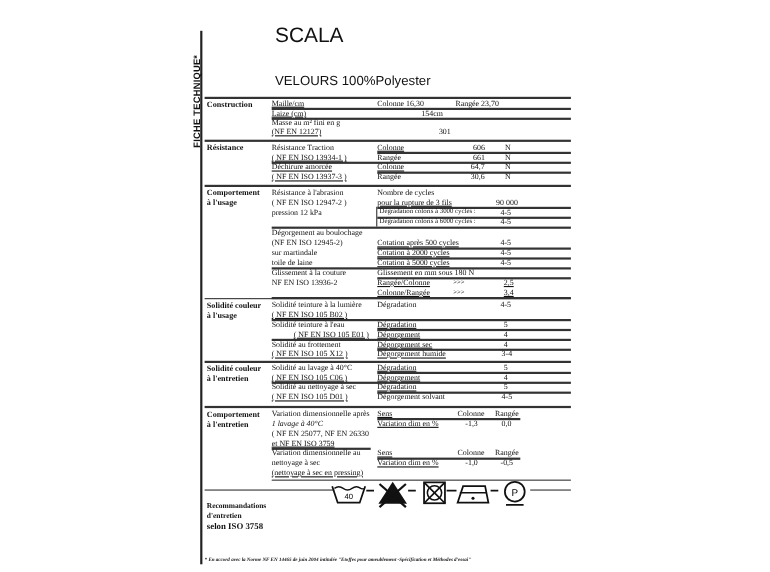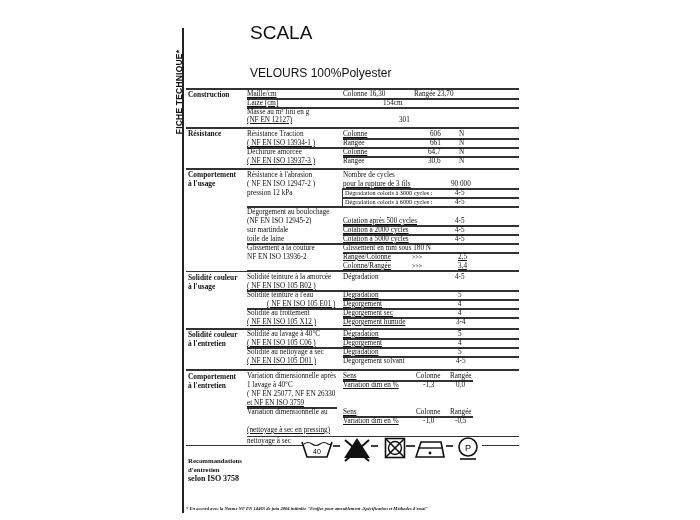--- a/index.html
+++ b/index.html
@@ -42,21 +42,21 @@
 <div class="t" style="left:247px;top:130px;">Résistance Traction</div>
 <div class="t u" style="left:343px;top:130px;">Colonne</div>
 <div class="t" style="left:430px;top:130px;">606</div>
 <div class="t" style="left:459px;top:130px;">N</div>
 <div class="hr" style="left:343px;top:138px;width:176px;"></div>
 <div class="t u" style="left:247px;top:139px;">( NF EN ISO 13934-1 )</div>
 <div class="t" style="left:343px;top:139px;">Rangée</div>
 <div class="t" style="left:430px;top:139px;">661</div>
 <div class="t" style="left:459px;top:139px;">N</div>
 <div class="hr" style="left:247px;top:147px;width:272px;"></div>
-<div class="t" style="left:247px;top:148px;">Déchirure amorcée</div>
+<div class="t" style="left:247px;top:148px;text-decoration:underline;">Déchirure amorcée</div>
 <div class="t u" style="left:343px;top:148px;">Colonne</div>
 <div class="t" style="left:428px;top:148px;">64,7</div>
 <div class="t" style="left:459px;top:148px;">N</div>
 <div class="hr" style="left:343px;top:156px;width:176px;"></div>
 <div class="t u" style="left:247px;top:157px;">( NF EN ISO 13937-3 )</div>
 <div class="t" style="left:343px;top:157px;">Rangée</div>
 <div class="t" style="left:428px;top:157px;">30,6</div>
 <div class="t" style="left:459px;top:157px;">N</div>
 
 <div class="hr" style="left:186px;top:168px;width:333px;"></div>
@@ -99,21 +99,21 @@
 <div class="t" style="left:412px;top:253px;font-size:6px;">&gt;&gt;&gt;</div>
 <div class="t u" style="left:458px;top:253px;">2,5</div>
 <div class="t u" style="left:343px;top:262px;">Colonne/Rangée</div>
 <div class="t" style="left:412px;top:262px;font-size:6px;">&gt;&gt;&gt;</div>
 <div class="t u" style="left:458px;top:262px;">3,4</div>
 <div class="hr" style="left:247px;top:270px;width:272px;"></div>
 
 <div class="hr" style="left:186px;top:271px;width:333px;height:1px;"></div>
 <div class="t sec" style="left:188px;top:273px;">Solidité couleur</div>
 <div class="t sec" style="left:188px;top:282px;">à l'usage</div>
-<div class="t" style="left:247px;top:273px;">Solidité teinture à la amorcée</div>
+<div class="t" style="left:247px;top:273px;">Solidité teinture à la lumière</div>
 <div class="t u" style="left:247px;top:282px;">( NF EN ISO 105 B02 )</div>
 <div class="t" style="left:343px;top:273px;">Dégradation</div>
 <div class="t" style="left:455px;top:273px;">4-5</div>
 <div class="hr" style="left:247px;top:290px;width:272px;"></div>
 <div class="t" style="left:247px;top:291px;">Solidité teinture à l'eau</div>
 <div class="t u" style="left:247px;top:300px;padding-left:20px;">( NF EN ISO 105 E01 )</div>
 <div class="t u" style="left:343px;top:291px;">Dégradation</div>
 <div class="t" style="left:458px;top:291px;">5</div>
 <div class="hr" style="left:343px;top:299px;width:176px;"></div>
 <div class="t u" style="left:343px;top:300px;">Dégorgement</div>
@@ -143,33 +143,33 @@
 <div class="t u" style="left:343px;top:348px;">Dégradation</div>
 <div class="t" style="left:458px;top:348px;">5</div>
 <div class="hr" style="left:343px;top:356px;width:176px;"></div>
 <div class="t" style="left:343px;top:357px;">Dégorgement solvant</div>
 <div class="t" style="left:456px;top:357px;">4-5</div>
 
 <div class="hr" style="left:186px;top:369px;width:333px;"></div>
 <div class="t sec" style="left:188px;top:372px;">Comportement</div>
 <div class="t sec" style="left:188px;top:381px;">à l'entretien</div>
 <div class="t" style="left:247px;top:372px;">Variation dimensionnelle après</div>
-<div class="t" style="left:247px;top:381px;">1 lavage à 40°C</div>
+<div class="t" style="left:247px;top:381px;font-style:italic;">1 lavage à 40°C</div>
 <div class="t" style="left:247px;top:390px;">( NF EN 25077, NF EN 26330</div>
 <div class="t u" style="left:247px;top:399px;">et NF EN ISO 3759</div>
 <div class="t u" style="left:343px;top:372px;">Sens</div>
 <div class="t" style="left:416px;top:372px;">Colonne</div>
 <div class="t" style="left:450px;top:372px;">Rangée</div>
 <div class="hr" style="left:343px;top:380px;width:130px;"></div>
 <div class="t u" style="left:343px;top:381px;">Variation dim en %</div>
 <div class="t" style="left:423px;top:381px;">-1,3</div>
 <div class="t" style="left:456px;top:381px;">0,0</div>
 <div class="hr" style="left:247px;top:407px;width:90px;"></div>
 <div class="t" style="left:247px;top:408px;">Variation dimensionnelle au</div>
-<div class="t" style="left:247px;top:417px;margin-top:20px;">nettoyage à sec</div>
+<div class="t" style="left:247px;top:417px;">nettoyage à sec</div>
 <div class="t" style="left:247px;top:426px;text-decoration:underline;">(nettoyage à sec  en pressing)</div>
 <div class="t u" style="left:343px;top:408px;">Sens</div>
 <div class="t" style="left:416px;top:408px;">Colonne</div>
 <div class="t" style="left:450px;top:408px;">Rangée</div>
 <div class="hr" style="left:343px;top:416px;width:130px;"></div>
 <div class="t u" style="left:343px;top:417px;">Variation dim en %</div>
 <div class="t" style="left:423px;top:417px;">-1,0</div>
 <div class="t" style="left:455px;top:417px;">-0,5</div>
 
 <div class="hr" style="left:247px;top:436px;width:272px;height:1px;"></div>

